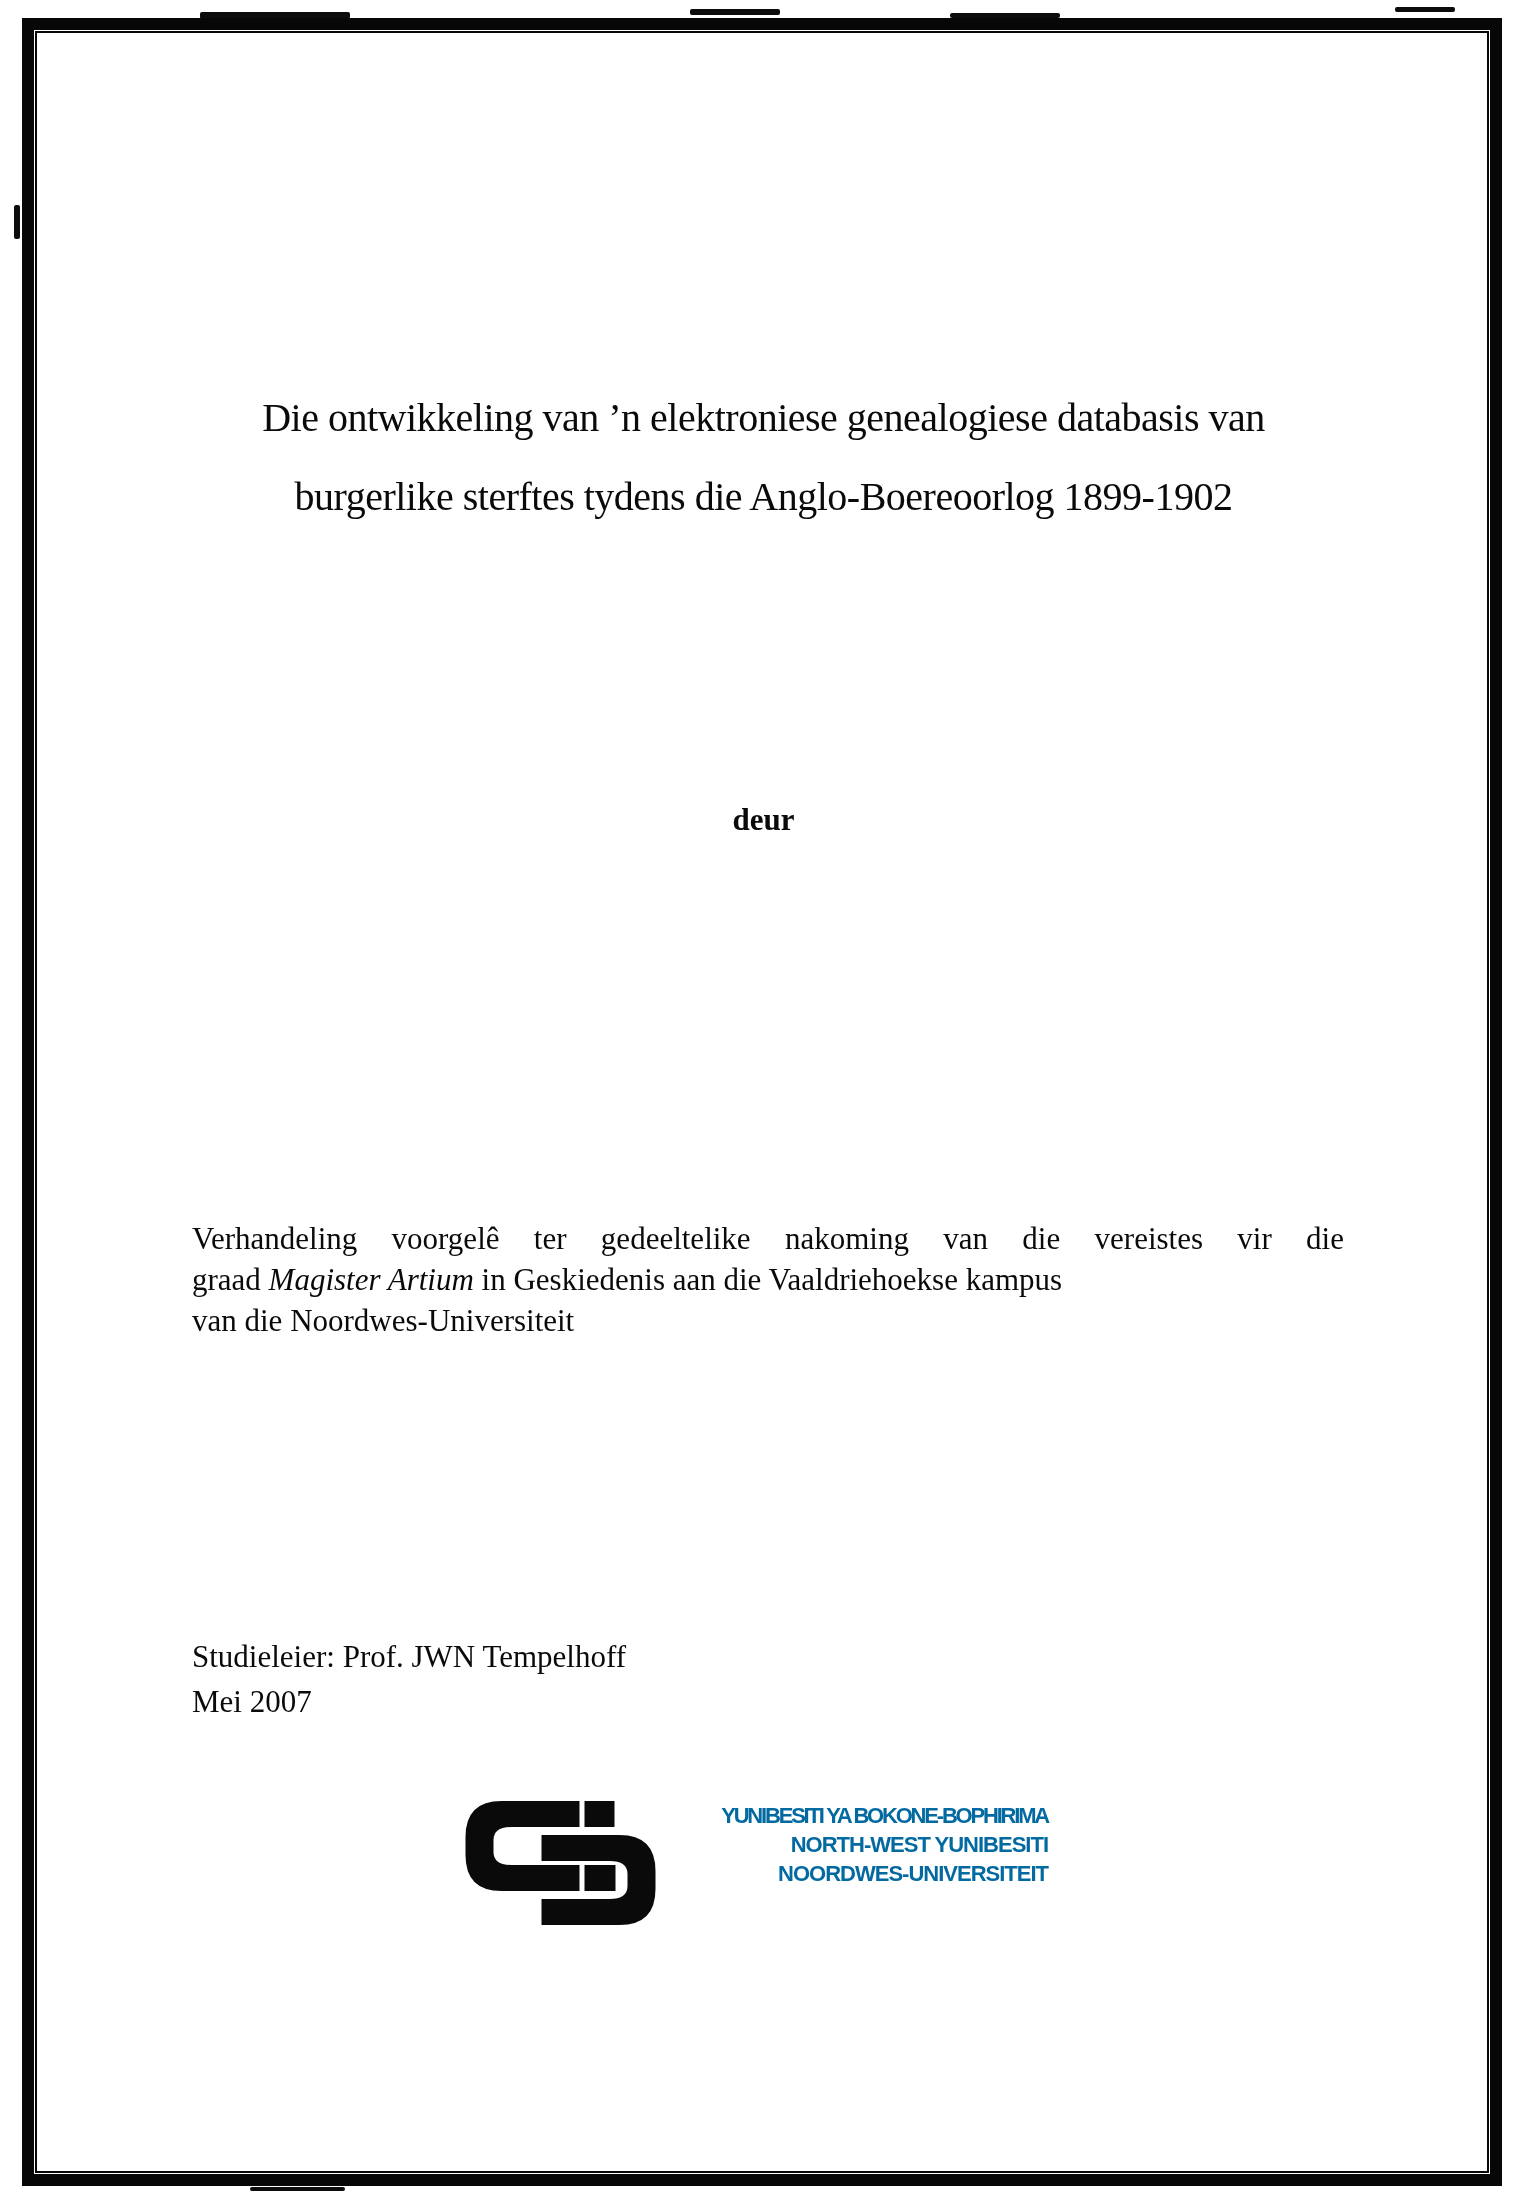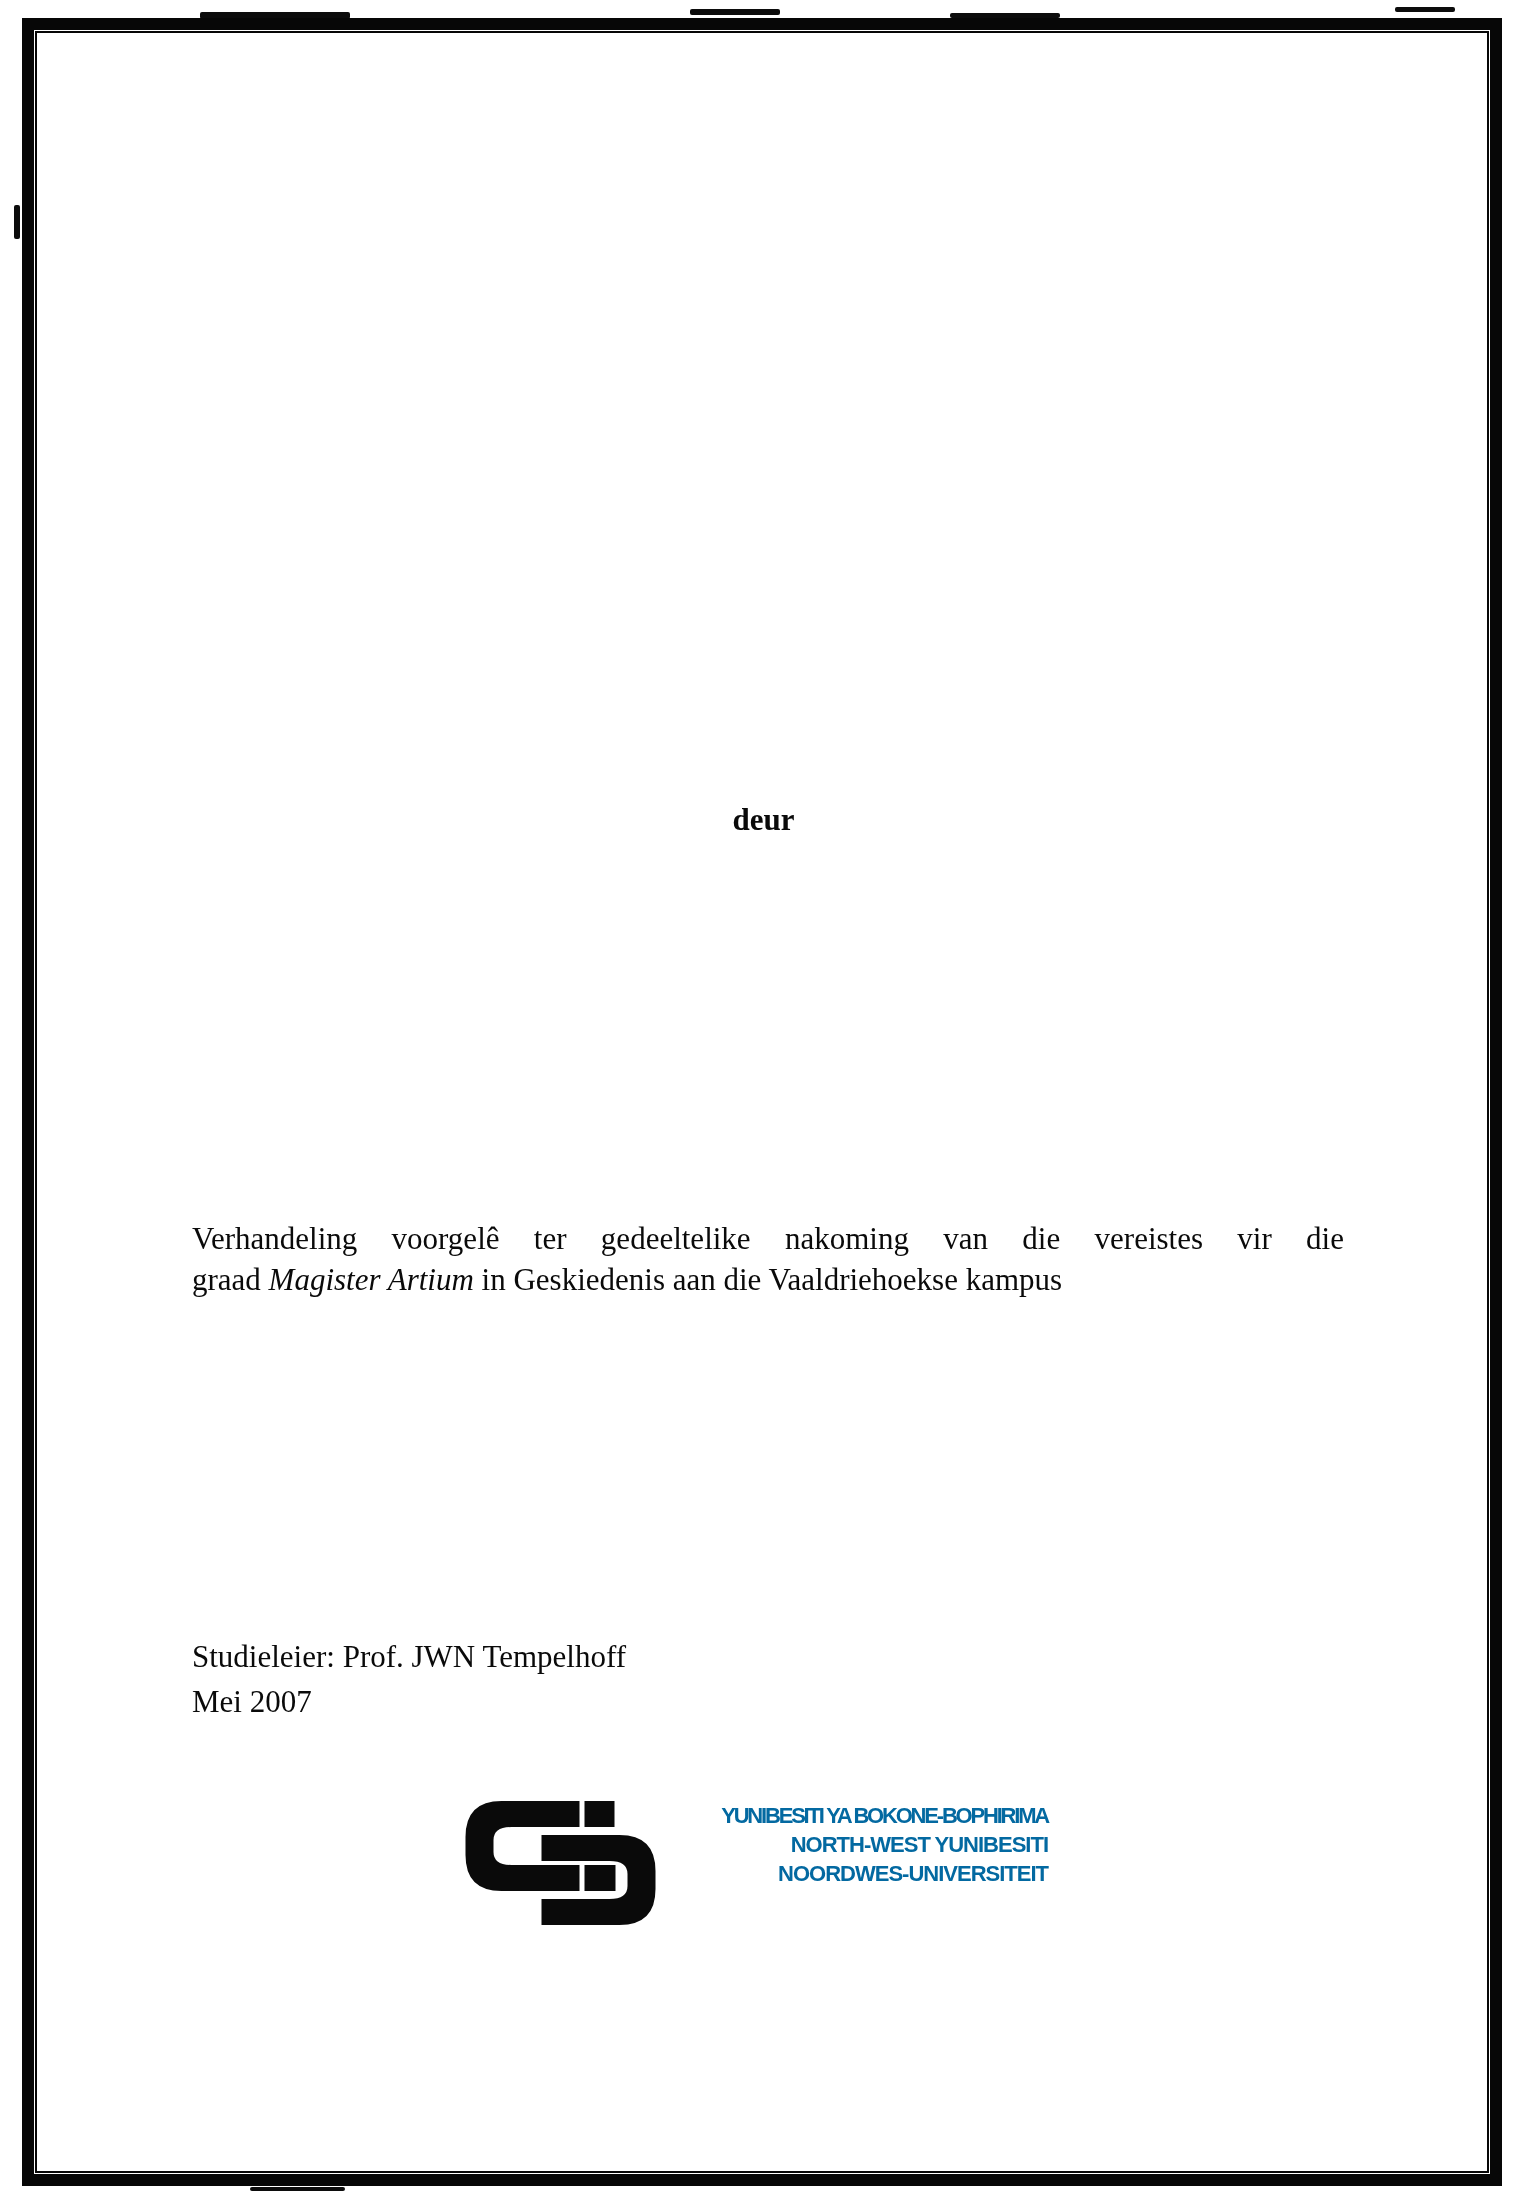--- a/index.html
+++ b/index.html
@@ -100,27 +100,32 @@
   <div class="artifact" style="left:690px; top:9px; width:90px; height:6px;"></div>
   <div class="artifact" style="left:950px; top:13px; width:110px; height:5px;"></div>
   <div class="artifact" style="left:1395px; top:7px; width:60px; height:5px;"></div>
   <div class="artifact" style="left:14px; top:205px; width:6px; height:34px;"></div>
   <div class="artifact" style="left:250px; top:2187px; width:95px; height:4px;"></div>
 
   <div class="frame">
     <div class="frame-inner"></div>
   </div>
 
+  <div class="title-block">
+    <div>Die ontwikkeling van ’n elektroniese genealogiese databasis van</div>
+    <div>burgerlike sterftes tydens die Anglo-Boereoorlog 1899-1902</div>
+  </div>
 
   <div class="byline">deur</div>
 
 
   <div class="statement">
     <div class="justified">Verhandeling voorgelê ter gedeeltelike nakoming van die vereistes vir die</div>
     <div><span>graad </span><i>Magister Artium</i><span> in Geskiedenis aan die Vaaldriehoekse kampus</span></div>
+    <div>van die Noordwes-Universiteit</div>
   </div>
 
   <div class="supervisor">
     <div>Studieleier: Prof. JWN Tempelhoff</div>
     <div>Mei 2007</div>
   </div>
 
   <svg class="logo-mark" viewBox="0 0 190 124" xmlns="http://www.w3.org/2000/svg" aria-hidden="true">
     <g fill="#0a0a0a">
 

